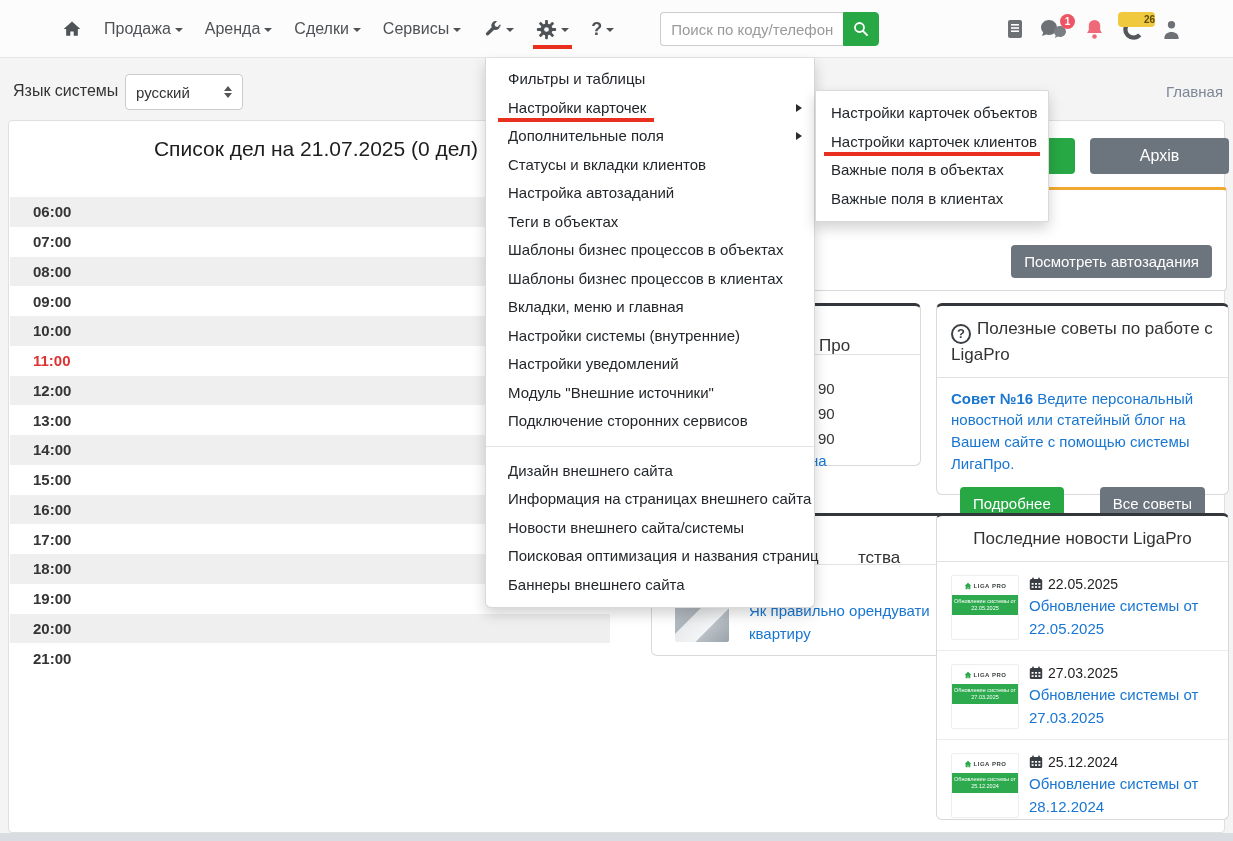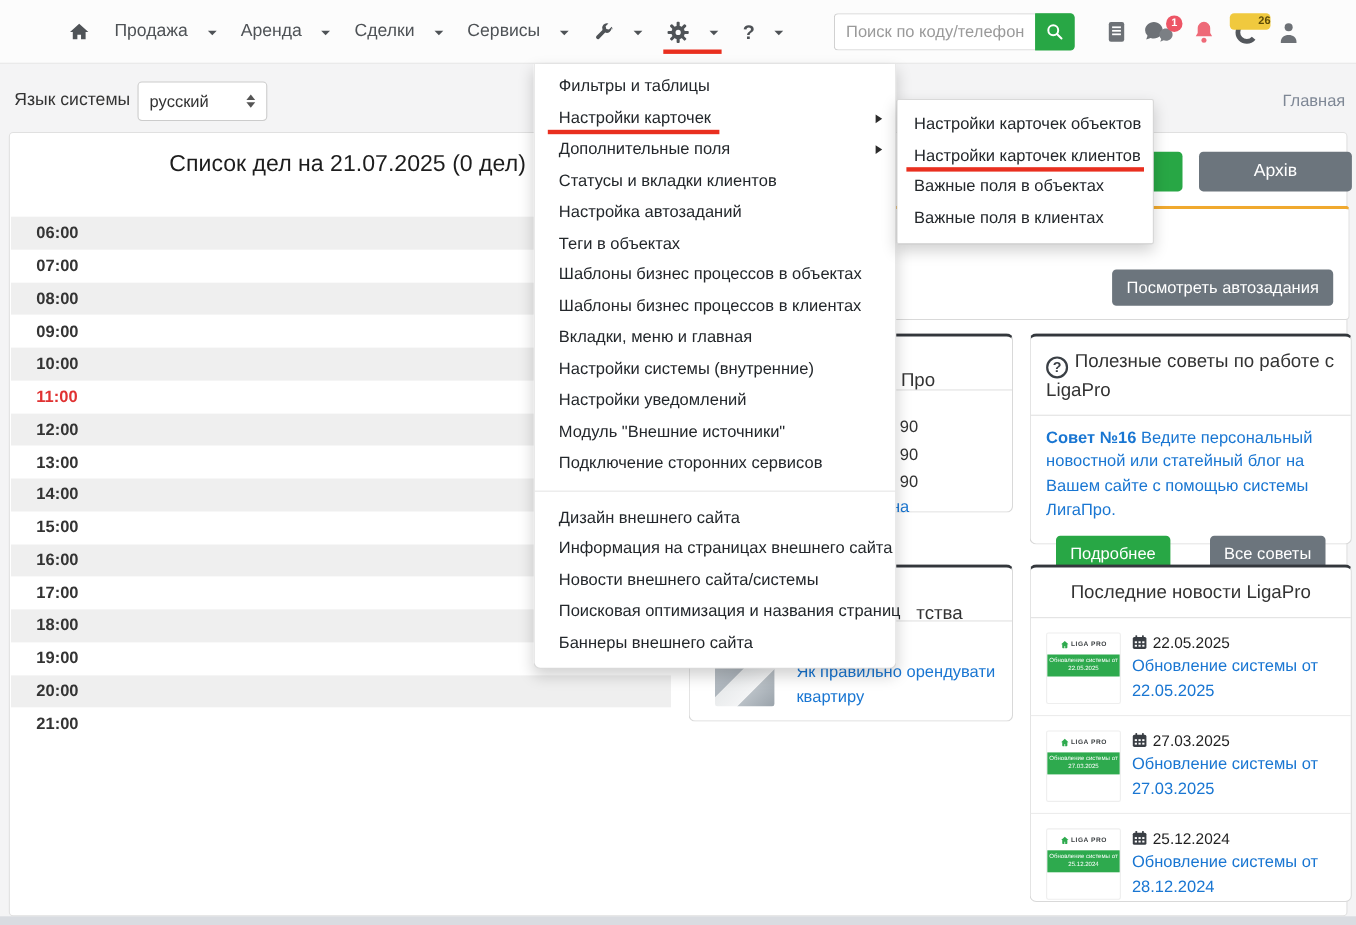--- a/index.html
+++ b/index.html
@@ -4,21 +4,21 @@
 <style>
   * { margin:0; padding:0; box-sizing:border-box; }
   html,body { font-family:"Liberation Sans", sans-serif; }
   body { background:#e8eaee; }
   .stage { position:relative; width:1233px; height:841px; background:#f4f4f5; overflow:hidden; }
 
   
   .navbar { position:absolute; left:0; top:0; width:1233px; height:58px; background:#fcfcfc;
             border-bottom:1px solid #e6e6e6; z-index:20; }
   .nav-left { position:absolute; left:62px; top:0; height:58px; display:flex; align-items:center; gap:22px; }
-  .nav-item { display:flex; align-items:center; height:58px; position:relative; gap:18px;
+  .nav-item { display:flex; align-items:center; height:58px; position:relative; gap:4px;
               color:#4e5256; font-size:16px; cursor:pointer; text-decoration:none; }
   .caret { width:0; height:0; border-left:4px solid transparent; border-right:4px solid transparent;
            border-top:4px solid #4e5256; display:inline-block; margin-top:2px; }
   .red-underline { position:absolute; left:-3px; right:-3px; bottom:9px; height:4px; background:#e92f1f; }
   .searchbox { display:flex; margin-left:24px; }
   .searchbox input { width:183px; height:34px; border:1px solid #ccc; border-right:none;
                      border-radius:4px 0 0 4px; padding:0 10px; font-size:15px; color:#555;
                      background:#fff; outline:none; font-family:"Liberation Sans", sans-serif; }
   .searchbox input::placeholder { color:#9a9a9a; }
   .search-btn { width:36px; height:34px; background:#28a745; border:1px solid #28a745;
@@ -83,21 +83,21 @@
   .tips { left:927px; top:182px; width:293px; height:192px; }
   .tips .panel-header { padding:12px 14px 10px; font-size:17px; color:#333; line-height:1.35; }
   .qmark { display:inline-flex; width:20px; height:20px; border:2px solid #3a3f45; border-radius:50%;
            align-items:center; justify-content:center; font-size:13px; font-weight:bold; color:#3a3f45;
            vertical-align:-4px; margin-right:6px; }
   .tips-body { padding:10px 14px 0; font-size:15px; line-height:1.45; color:#1976d2; }
   .tips-body b { font-weight:bold; }
   .tips-buttons { display:flex; justify-content:center; gap:36px; margin-top:12px; }
   .tips-buttons .btn { padding:8px 13px; }
 
-  .videopanel { left:617px; top:392px; width:295px; height:143px; }
+  .videopanel { left:642px; top:392px; width:295px; height:143px; }
   .videopanel .f-title { left:206px; top:16px; font-size:17px; color:#333; }
   .video-thumb { position:absolute; left:23px; top:66px; width:54px; height:60px; border-radius:2px;
                  background:linear-gradient(135deg,#c3c9cf 0%,#aeb6bd 45%,#e9ebec 46%,#f3f4f5 70%,#b9c0c6 71%,#9aa3ab 100%); }
   .video-link { position:absolute; left:97px; top:84px; width:200px; font-size:15px; line-height:1.5;
                 color:#1976d2; cursor:pointer; }
 
   .news { left:927px; top:392px; width:293px; height:307px; }
   .news .panel-header { padding:13px 10px 12px; text-align:center; font-size:17px; color:#333; }
   .news-item { display:flex; gap:10px; padding:13px 14px 10px; }
   .news-item + .news-item { border-top:1px solid #ececec; }

